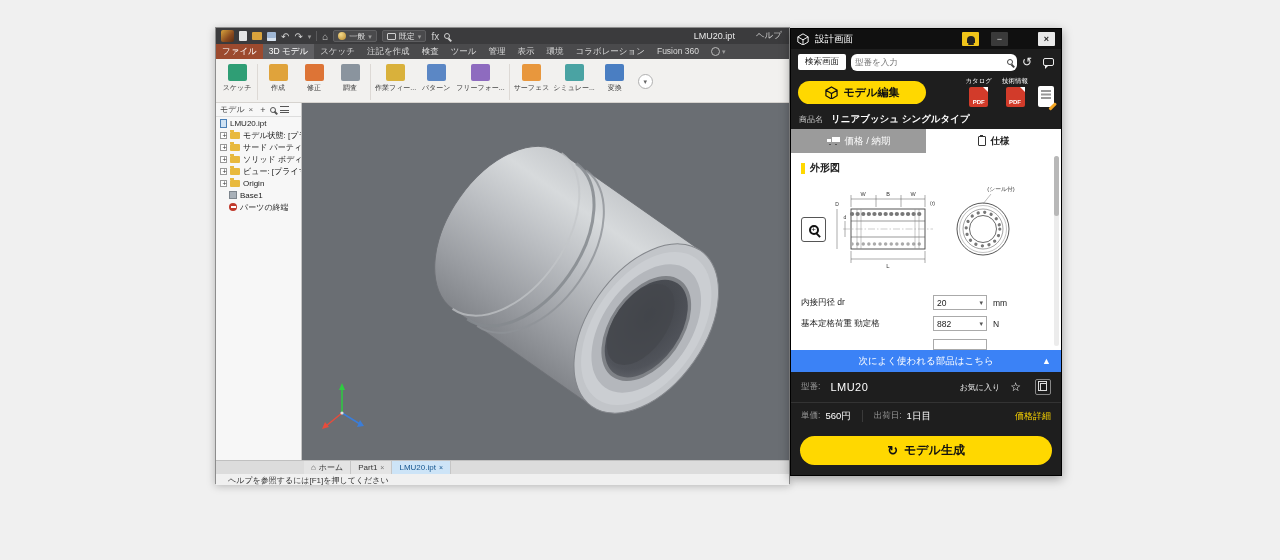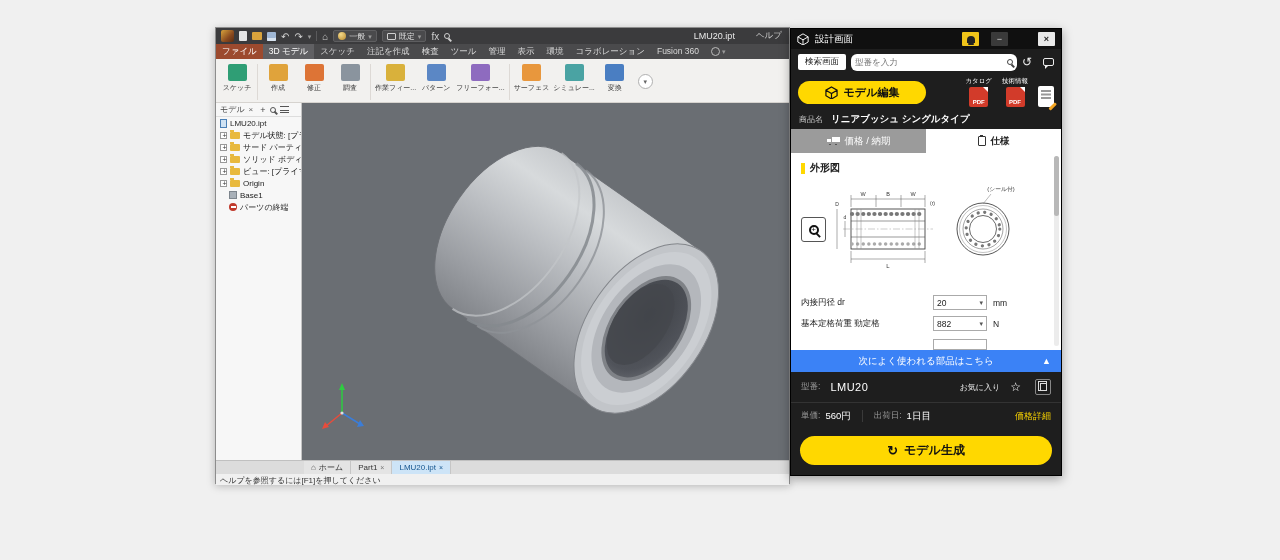--- a/index.html
+++ b/index.html
@@ -70,21 +70,21 @@
   .model-svg,.triad{position:absolute}
   .model-svg{left:0;top:0}
   .triad{left:16px;top:266px}
 
   .doctabs{height:14px;background:#dcdcdc;border-top:1px solid #c0c0c0;display:flex;align-items:stretch;padding-left:88px;font-size:8px;color:#333}
   .dtab{display:flex;align-items:center;gap:3px;padding:0 7px;border-right:1px solid #c6c6c6;background:#e4e4e4}
   .dtab .g{color:#555;font-size:8px}
   .dtab .tx{font-size:7px;color:#777}
   .dtab.active{background:#cde4f7;color:#15568f}
   .dtab.active .tx{color:#15568f}
-  .statusbar{height:11px;background:#f0f0f0;font-size:8px;color:#333;padding:1px 0 0 4px}
+  .statusbar{height:11px;background:#f0f0f0;font-size:8px;color:#333;padding:1px 0 0 12px}
 
   
   .panel{position:absolute;left:790px;top:28px;width:272px;height:448px;background:#1e1e1e;border:1px solid #000;box-shadow:0 3px 10px rgba(0,0,0,.35)}
   .p-tbar{height:20px;background:#101010;display:flex;align-items:center;gap:6px;padding:0 6px}
   .p-title{color:#fff;font-size:9.5px}
   .wbtn{width:17px;height:14px;display:flex;align-items:center;justify-content:center;border-radius:1px;flex:none}
   .wbtn.bell{background:#f0c419;margin-left:auto}
   .ico-bell{width:8px;height:7px;background:#222;border-radius:4px 4px 0 0;position:relative}
   .ico-bell::after{content:'';position:absolute;left:1px;bottom:-2px;width:6px;height:1.5px;background:#222;border-radius:1px}
   .wbtn.minb{background:#3a3a3a;color:#ddd;font-size:9px;margin-left:6px}

